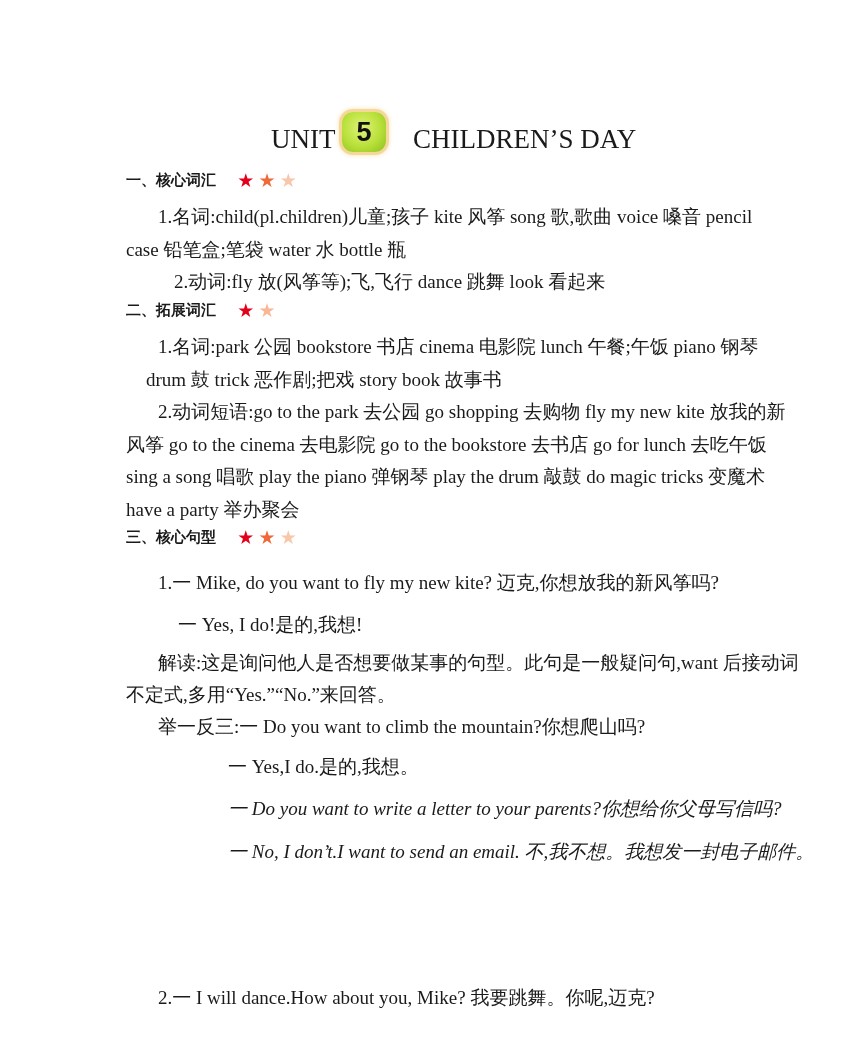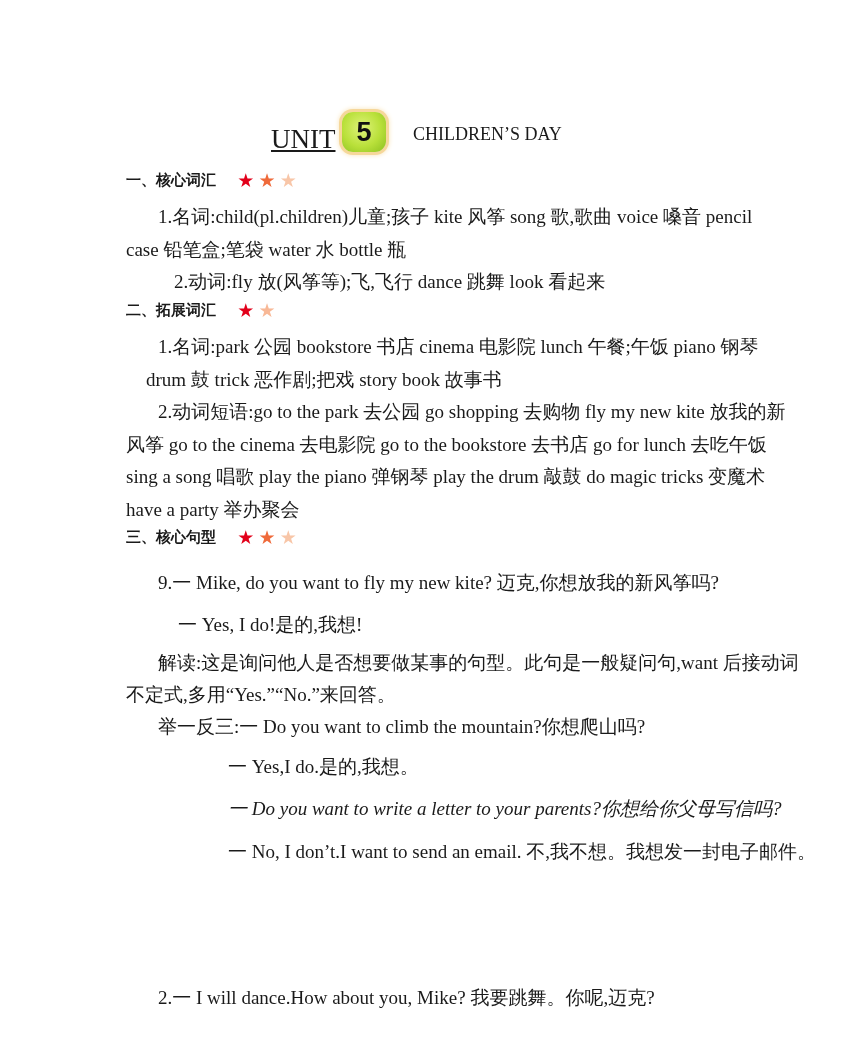--- a/index.html
+++ b/index.html
@@ -11,27 +11,27 @@
                box-shadow: 0 0 0 3px #f6d79a, 0 0 5px 3px #f8e4b8; display:flex; align-items:center; justify-content:center;
                font-family: "Liberation Sans", "DejaVu Sans", sans-serif; font-size: 27px; font-weight: bold; color:#111; }
   .heading { font-family: "DejaVu Sans", "Liberation Sans", sans-serif; font-weight: bold; font-size: 15px; left: 126px; }
   .stars { display: inline-block; margin-left: 16px; vertical-align: -2px; }
   .star { font-size: 19px; line-height: 1; margin-right: -1px; }
   .line { font-size: 19px; }
 </style>
 </head>
 <body>
 
-<div class="abs" style="top:124px; left:271px; font-size:27px;text-decoration:underline;">
+<div class="abs" style="top:124px; left:271px; font-size:27px;">
   <span>UNIT</span>
 </div>
 <div class="badge-box">
   <span>5</span>
 </div>
-<div class="abs" style="top:124px; left:413px; font-size:18px;">
+<div class="abs" style="top:124px; left:413px; font-size:27px;">
   <span>CHILDREN’S DAY</span>
 </div>
 
 <div class="abs heading" style="top:171px;">
   <span>一、核心词汇</span>
   <span class="stars">
     <span class="star" style="color:#e2001a">★</span>
     <span class="star" style="color:#ef6a3a">★</span>
     <span class="star" style="color:#f8c6a8">★</span>
   </span>
@@ -74,38 +74,38 @@
 
 <div class="abs heading" style="top:528px;">
   <span>三、核心句型</span>
   <span class="stars">
     <span class="star" style="color:#e2001a">★</span>
     <span class="star" style="color:#ef6a3a">★</span>
     <span class="star" style="color:#f8c6a8">★</span>
   </span>
 </div>
 <div class="abs line" style="top:570px; left:158px;">
-  <span>9.一 Mike, do you want to fly my new kite? 迈克,你想放我的新风筝吗?</span>
+  <span>1.一 Mike, do you want to fly my new kite? 迈克,你想放我的新风筝吗?</span>
 </div>
 <div class="abs line" style="top:612px; left:178px;">
   <span>一 Yes, I do!是的,我想!</span>
 </div>
 <div class="abs line" style="top:650px; left:158px;">
   <span>解读:这是询问他人是否想要做某事的句型。此句是一般疑问句,want 后接动词</span>
 </div>
 <div class="abs line" style="top:682px; left:126px;">
   <span>不定式,多用“Yes.”“No.”来回答。</span>
 </div>
 <div class="abs line" style="top:714px; left:158px;">
   <span>举一反三:一 Do you want to climb the mountain?你想爬山吗?</span>
 </div>
 <div class="abs line" style="top:754px; left:228px;">
   <span>一 Yes,I do.是的,我想。</span>
 </div>
 <div class="abs line" style="top:796px; left:228px;font-style:italic;">
   <span>一 Do you want to write a letter to your parents?你想给你父母写信吗?</span>
 </div>
-<div class="abs line" style="top:839px; left:228px;">
+<div class="abs line" style="top:839px; left:228px;font-style:italic;">
   <span>一 No, I don’t.I want to send an email. 不,我不想。我想发一封电子邮件。</span>
 </div>
 <div class="abs line" style="top:970px; left:158px;margin-top:15px;">
   <span>2.一 I will dance.How about you, Mike? 我要跳舞。你呢,迈克?</span>
 </div>
 
 </body></html>

